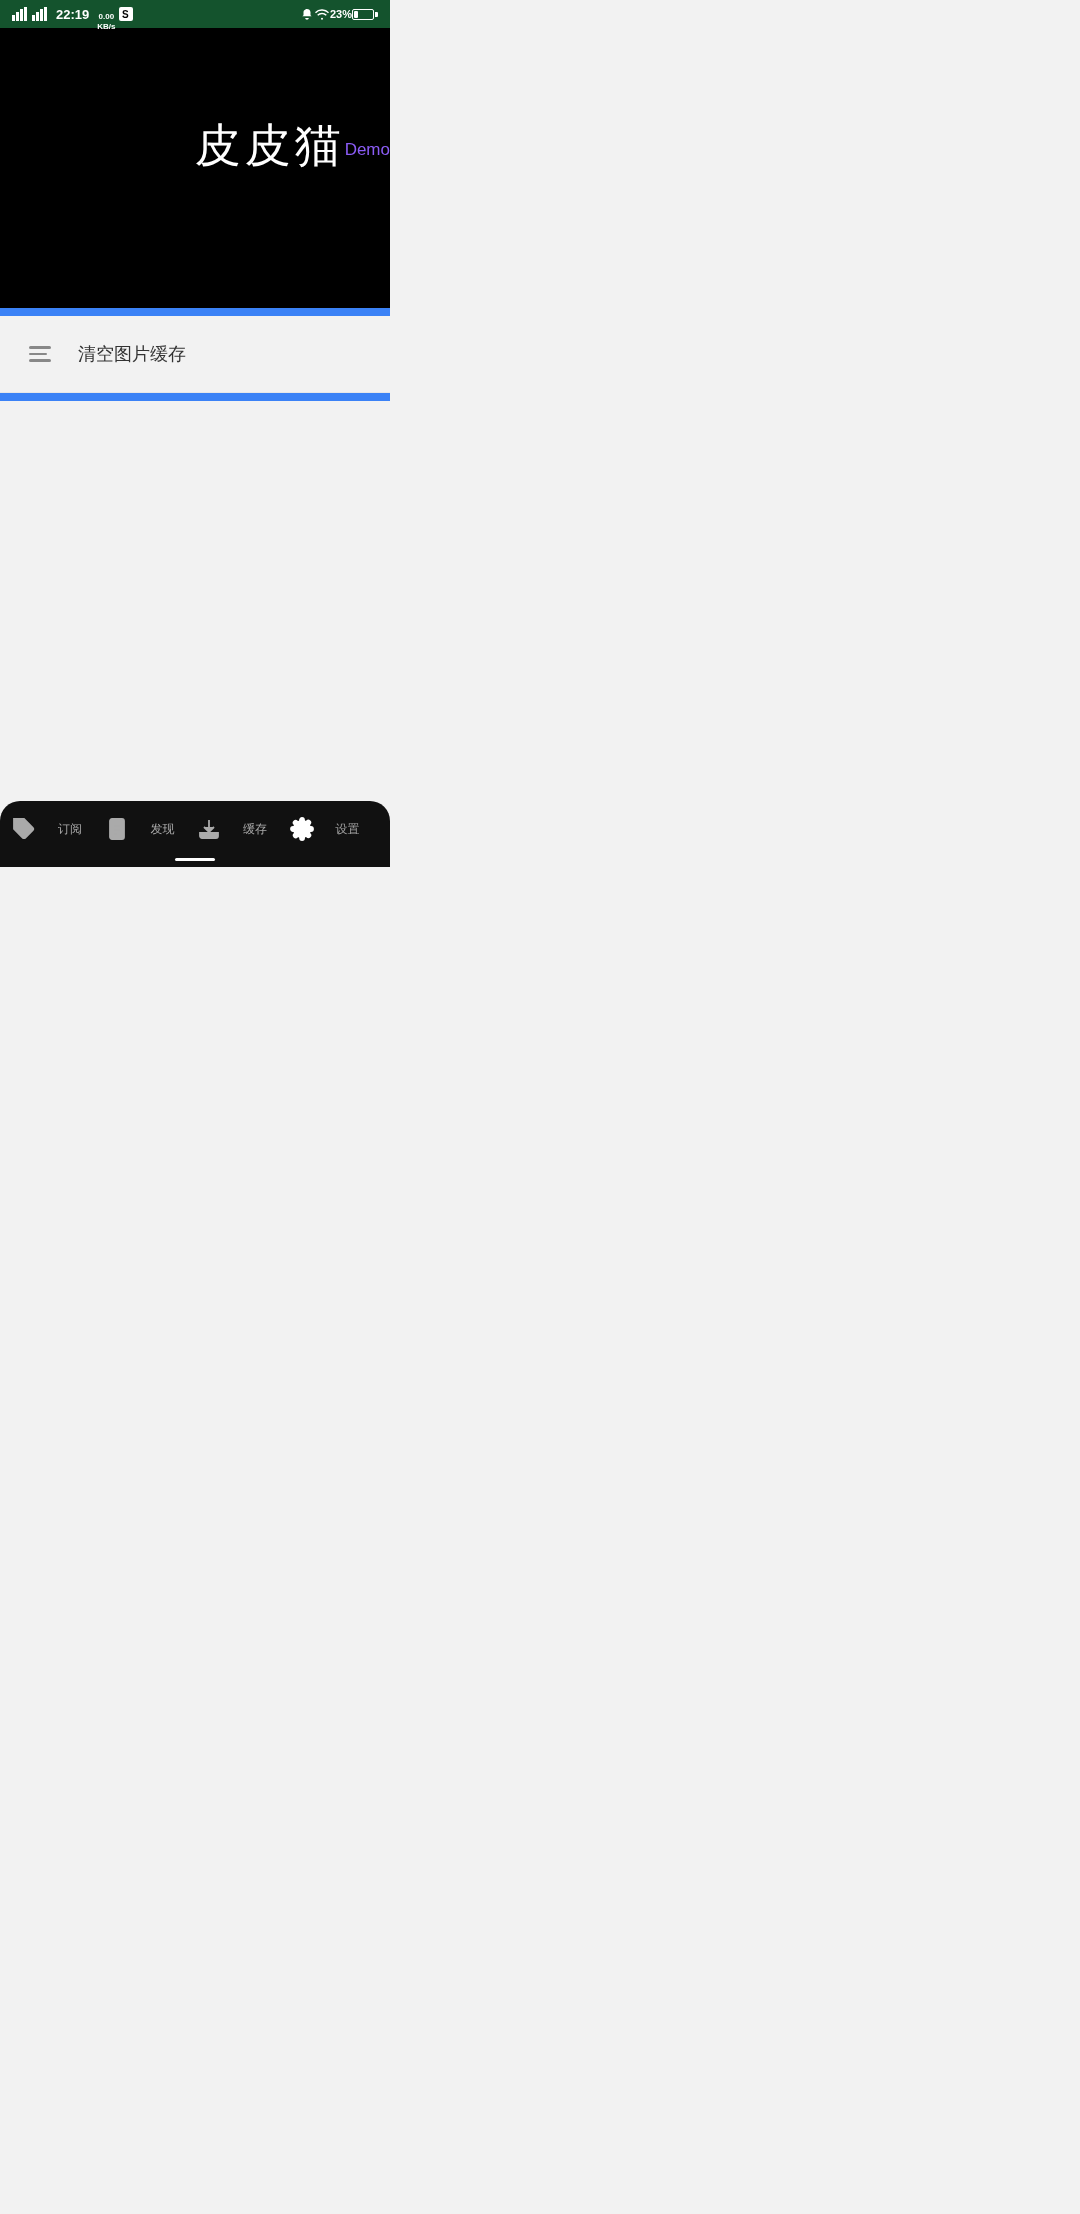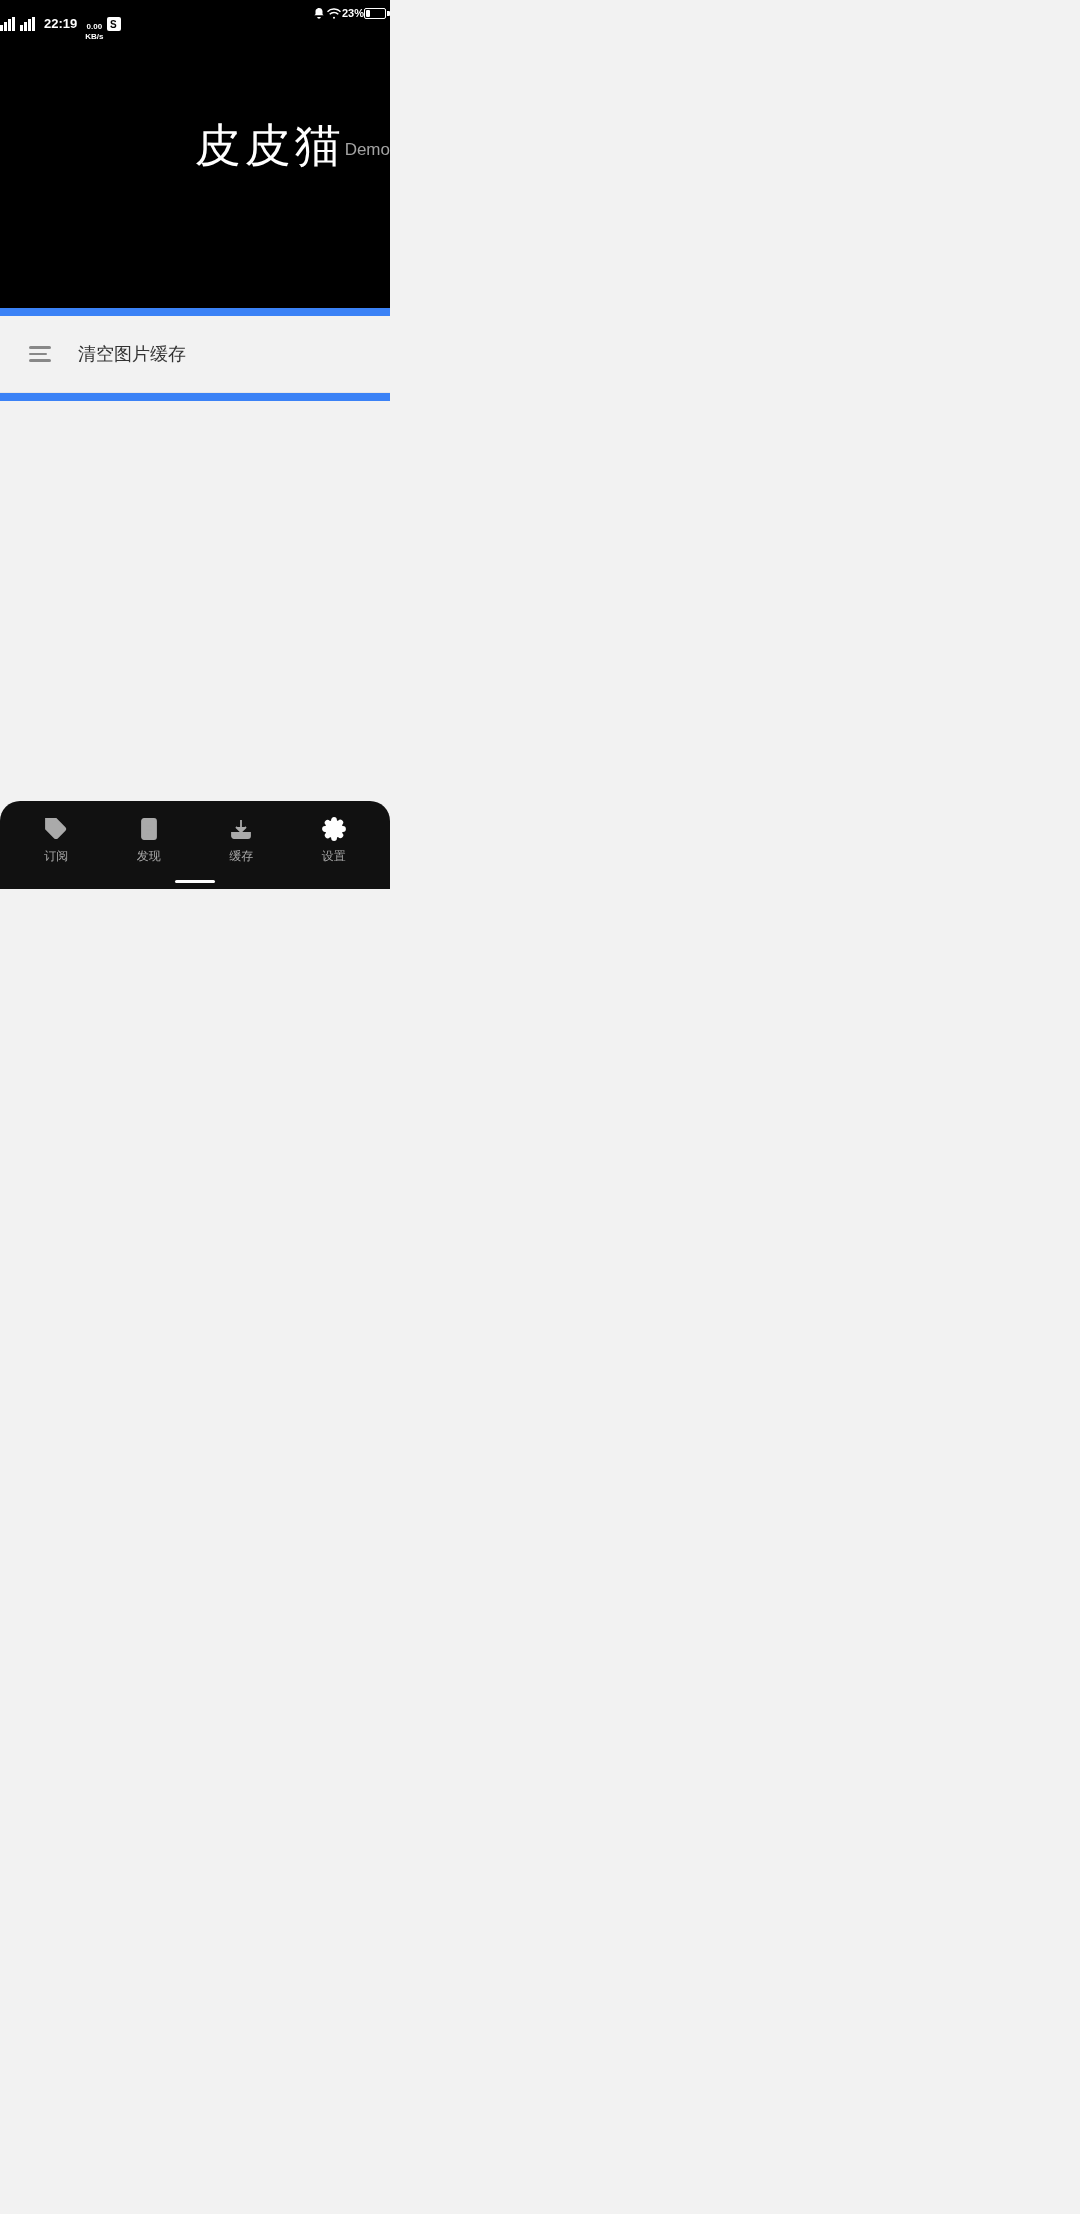--- a/index.html
+++ b/index.html
@@ -9,26 +9,26 @@
       width: 390px;
       min-height: 956px;
       font-family: -apple-system, 'PingFang SC', 'Microsoft YaHei', sans-serif;
       background: #f2f2f2;
       overflow-x: hidden;
       position: relative;
     }
 
     
     .status-bar {
-      background: #000000;
+      background: #14532d;
       color: #fff;
       display: flex;
-      align-items: flex-start;
+      align-items: center;
       justify-content: space-between;
-      padding: 6px 0;
+      padding: 6px 12px;
       height: 28px;
       font-size: 11px;
       font-weight: 600;
     }
     .status-left {
       display: flex;
       align-items: center;
       gap: 4px;
     }
     .status-right {
@@ -79,21 +79,21 @@
     }
     .hero-title {
       font-size: 46px;
       font-weight: 400;
       letter-spacing: 4px;
       margin-bottom: 8px;
     }
     .hero-subtitle {
       font-size: 17px;
       font-weight: 300;
-      color: #a3a3a3;
+      color: #8b5cf6;
     }
 
     
     .settings-list {
       background: #3b82f6;
       padding: 8px 0;
     }
 
     .settings-item {
       background: #f2f2f2;
@@ -189,23 +189,23 @@
       background: #111;
       border-radius: 20px 20px 0 0;
       display: flex;
       align-items: center;
       justify-content: space-around;
       padding: 14px 10px 24px;
     }
 
     .nav-item {
       display: flex;
-      flex-direction: column;
-      align-items: center;
-      gap: 5px;
+      flex-direction: row;
+      align-items: center;
+      gap: 20px;
       flex: 1;
       cursor: pointer;
     }
 
     .nav-icon {
       width: 28px;
       height: 28px;
       display: flex;
       align-items: center;
       justify-content: center;

